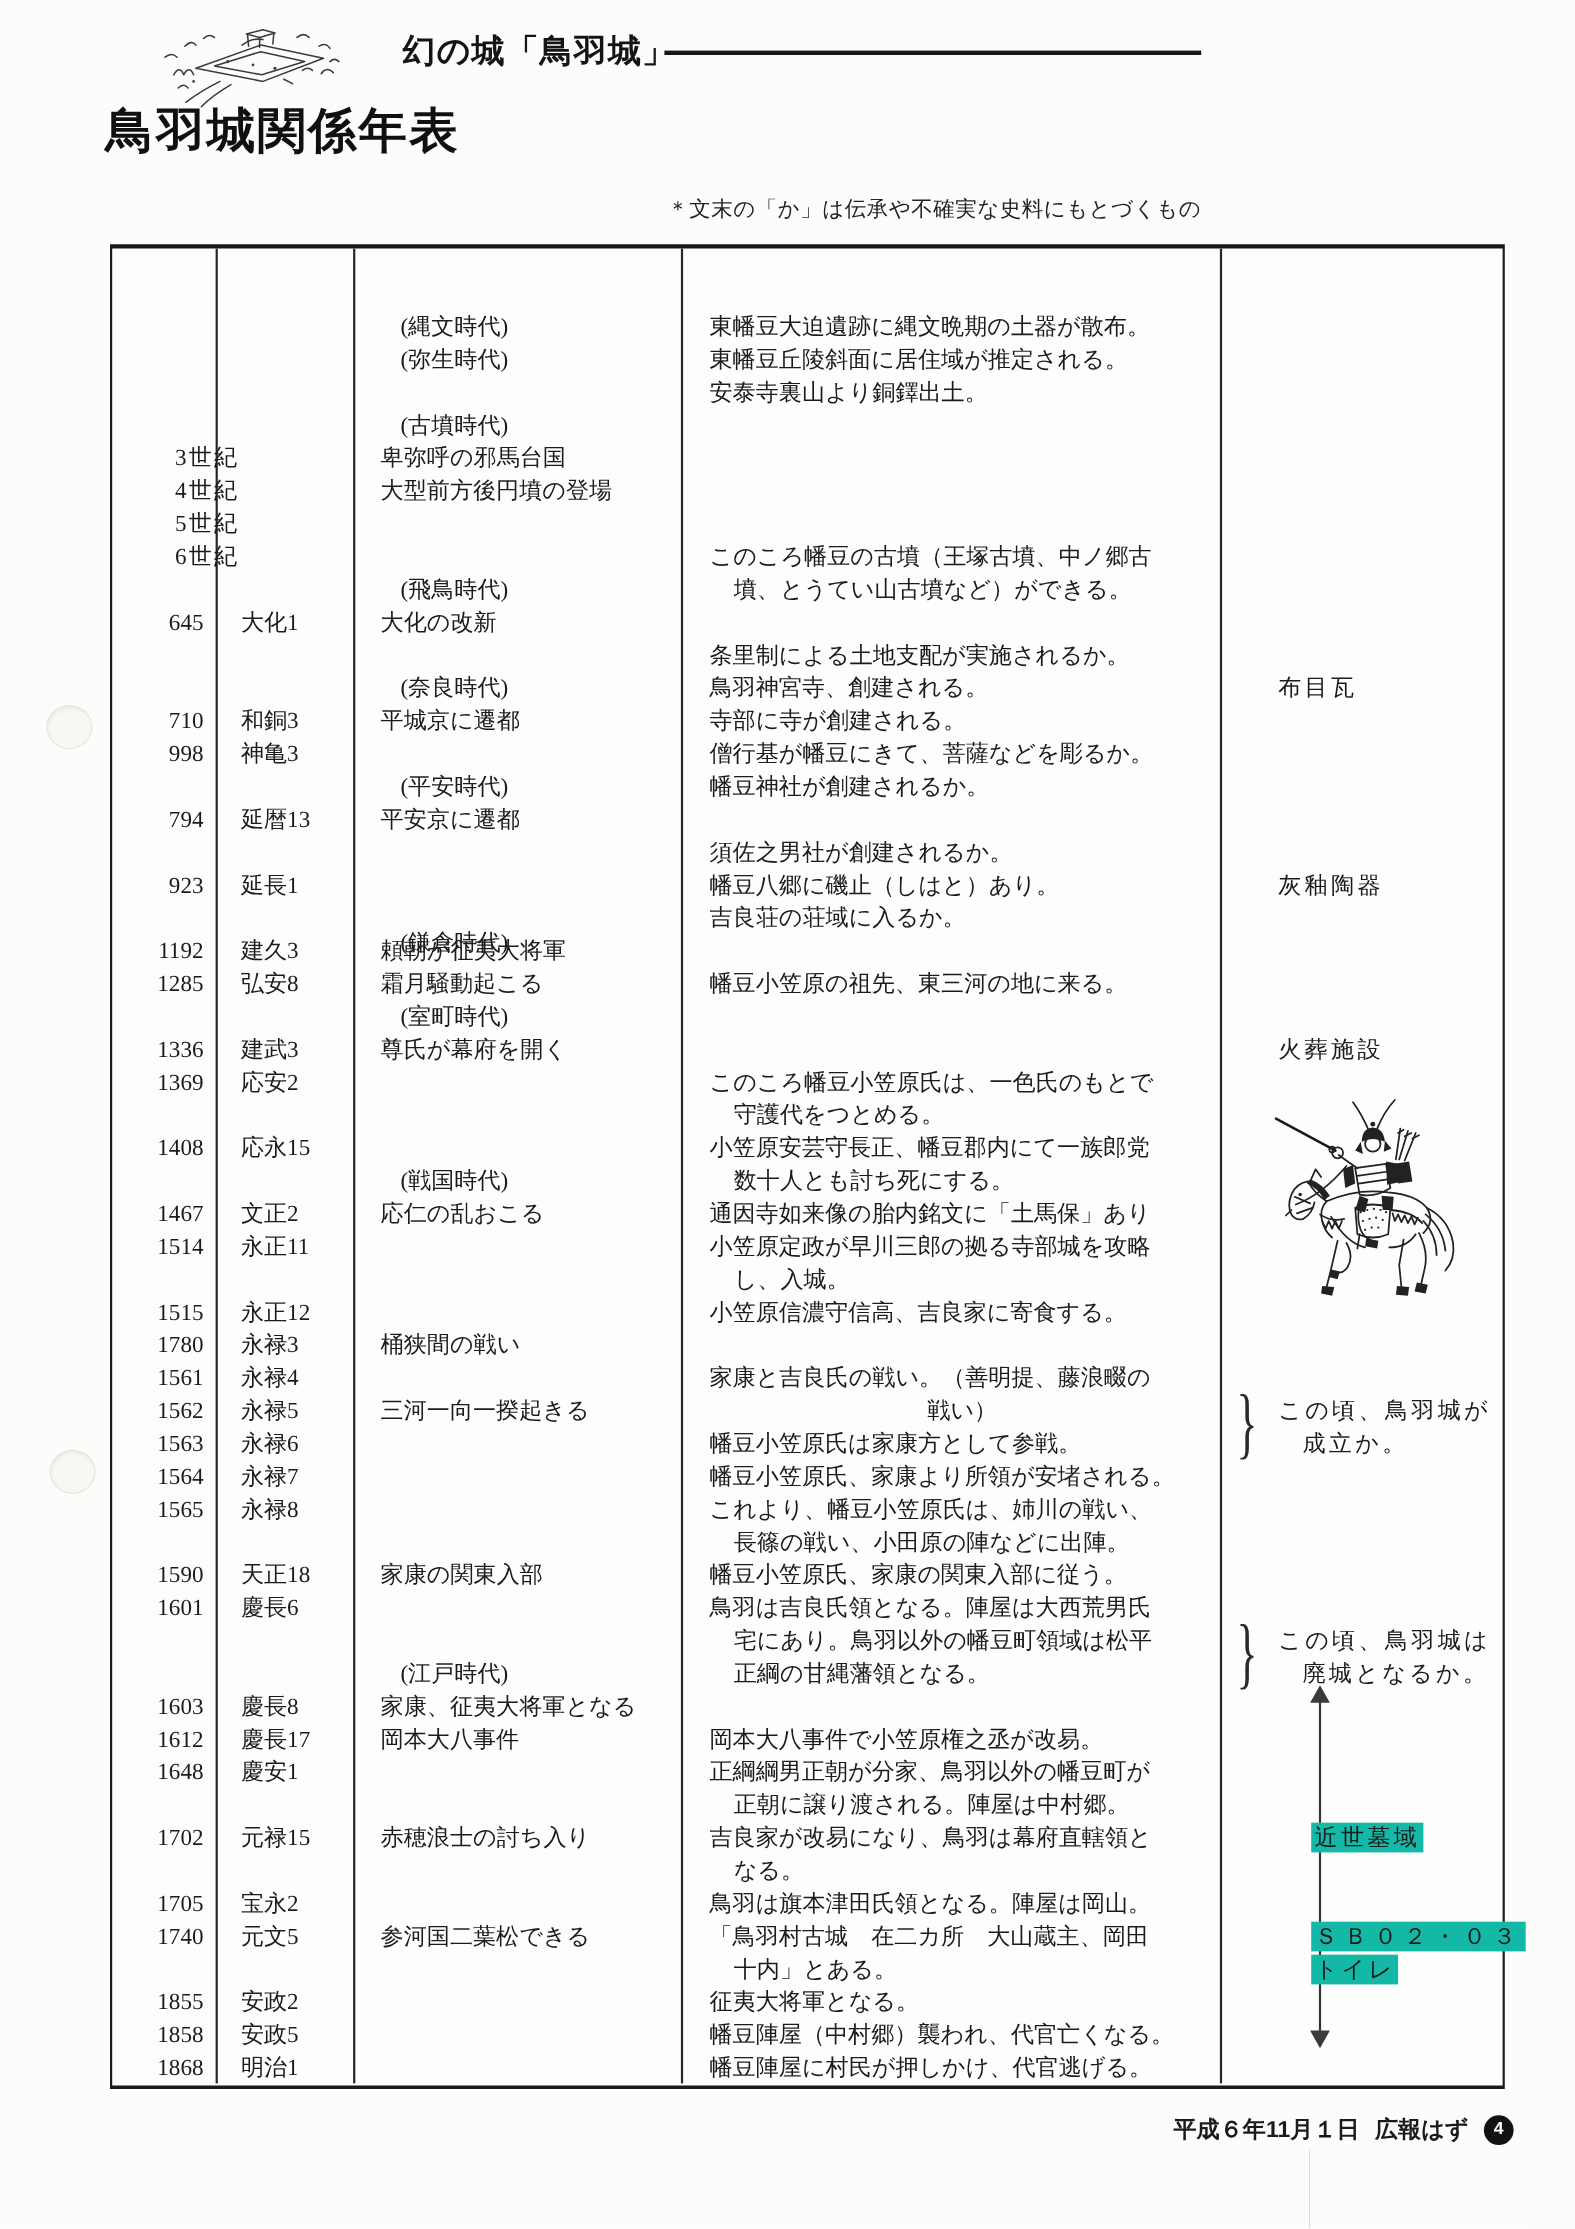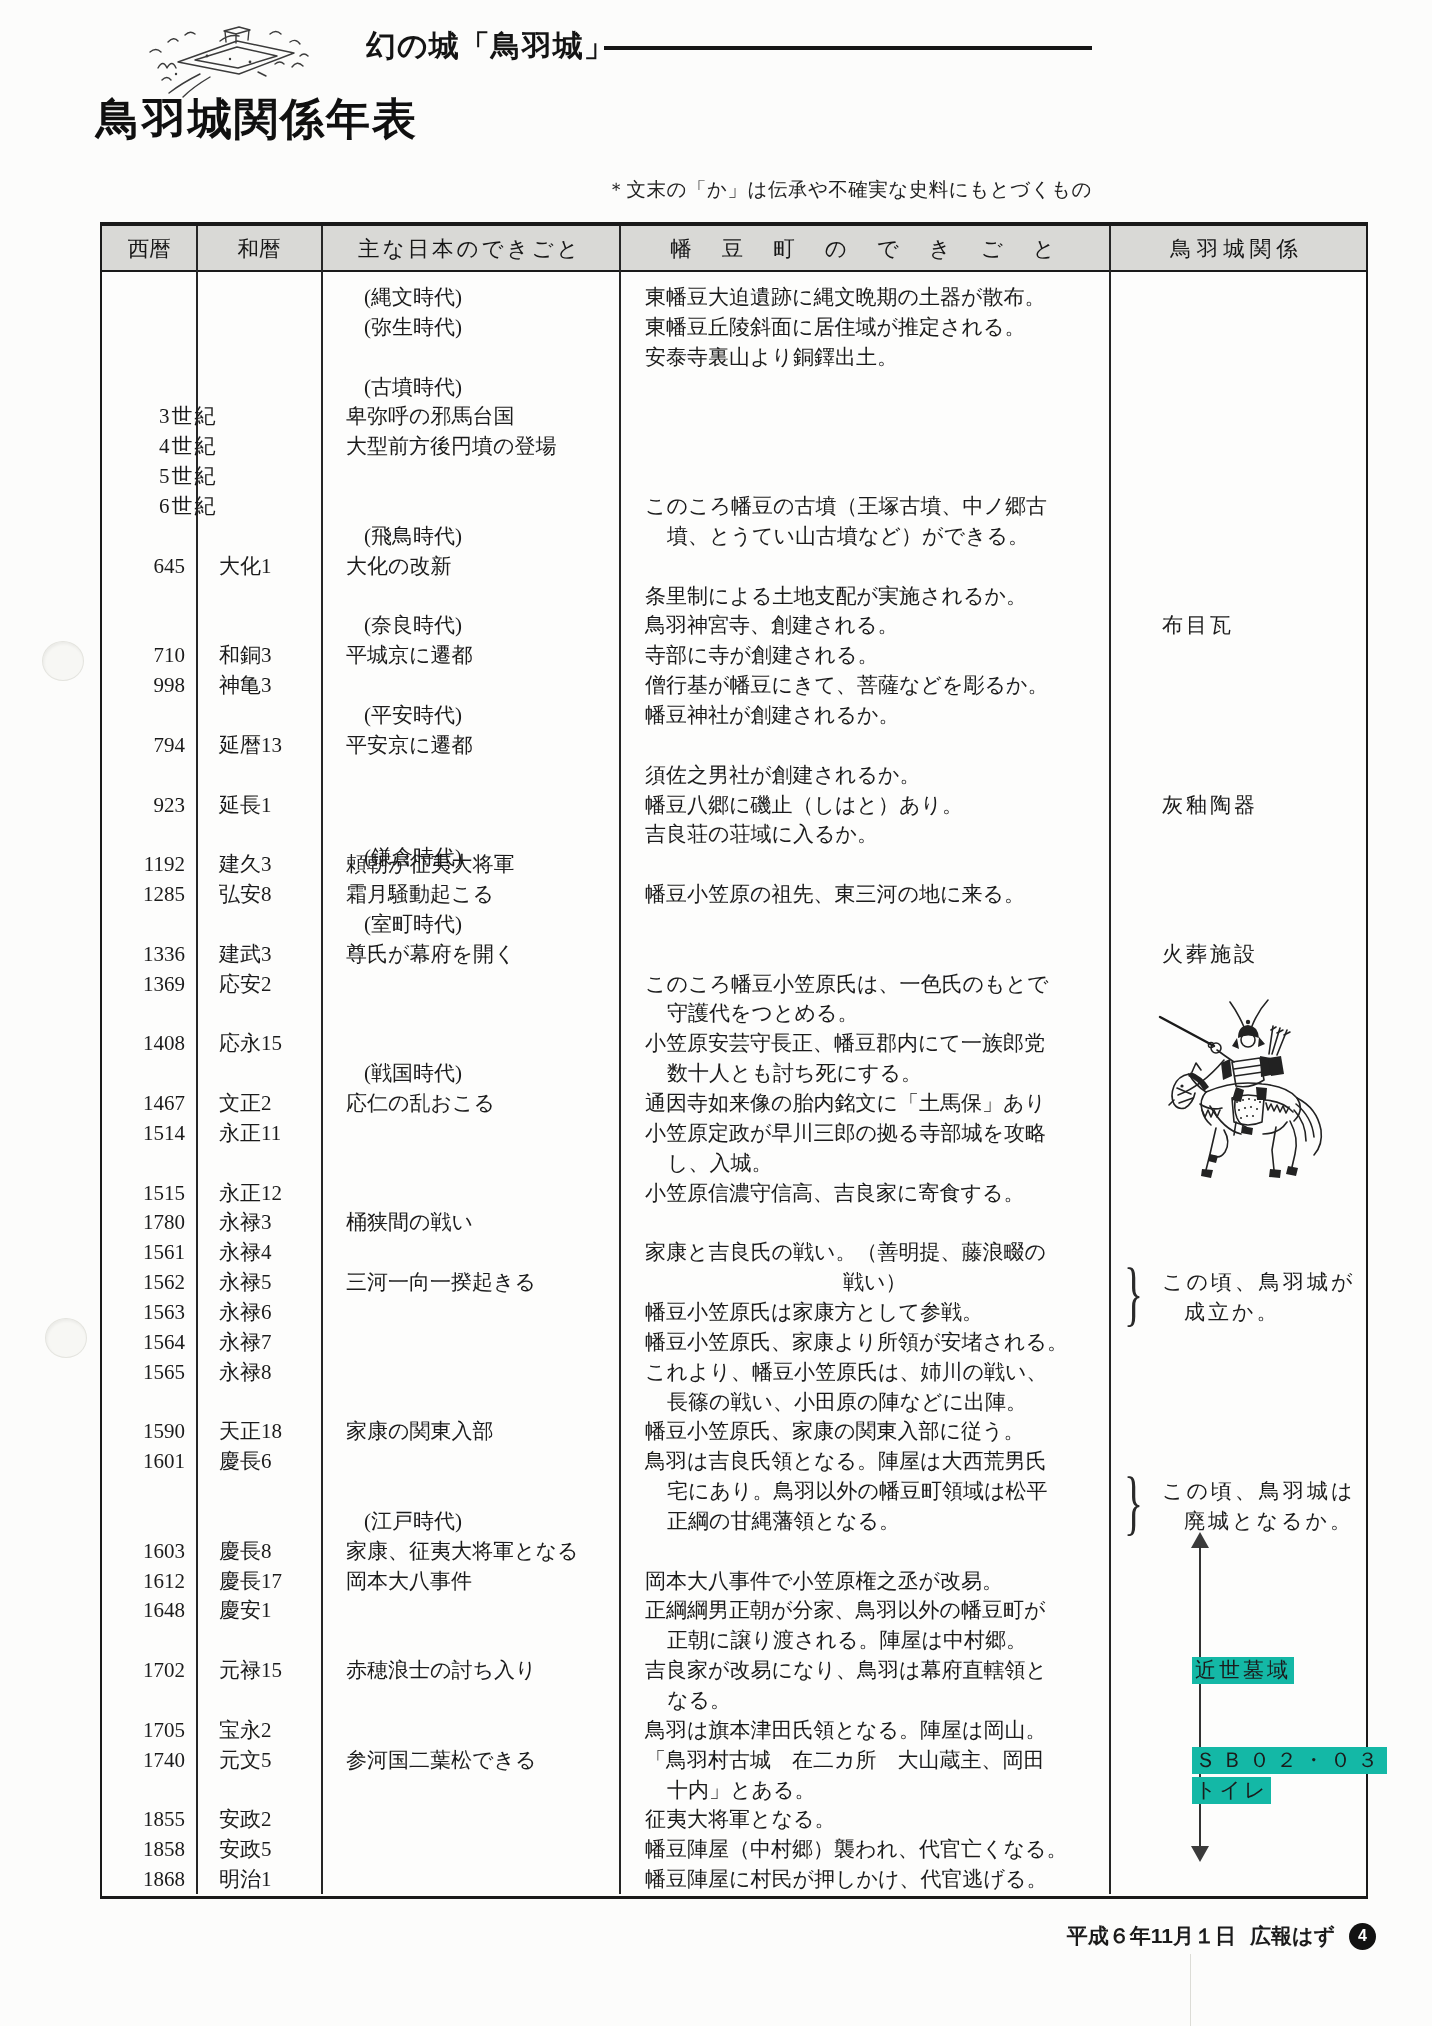--- a/index.html
+++ b/index.html
@@ -95,27 +95,20 @@
     </g>
   </svg>
 
   <div class="sec-title">幻の城「鳥羽城」</div>
   <div class="sec-rule"></div>
 
   <div class="main-title">鳥羽城関係年表</div>
   <div class="note">＊文末の「か」は伝承や不確実な史料にもとづくもの</div>
 
   <div class="tbl">
-    <div class="thead">
-      <div class="th c1">西暦</div>
-      <div class="th c2">和暦</div>
-      <div class="th c3">主な日本のできごと</div>
-      <div class="th c4">幡豆町のできごと</div>
-      <div class="th c5">鳥羽城関係</div>
-    </div>
 
     <div class="tbody" id="tbody">
       <div class="vline" style="left:94px;"></div>
       <div class="vline" style="left:219px;"></div>
       <div class="vline" style="left:517px;"></div>
       <div class="vline" style="left:1007px;"></div>
 
       <div class="arrow-head up" style="left:1089px; top:1258px;"></div>
       <div class="arrow-shaft" style="left:1097px; top:1272px; height:302px;"></div>
       <div class="arrow-head down" style="left:1089px; top:1572px;"></div>

